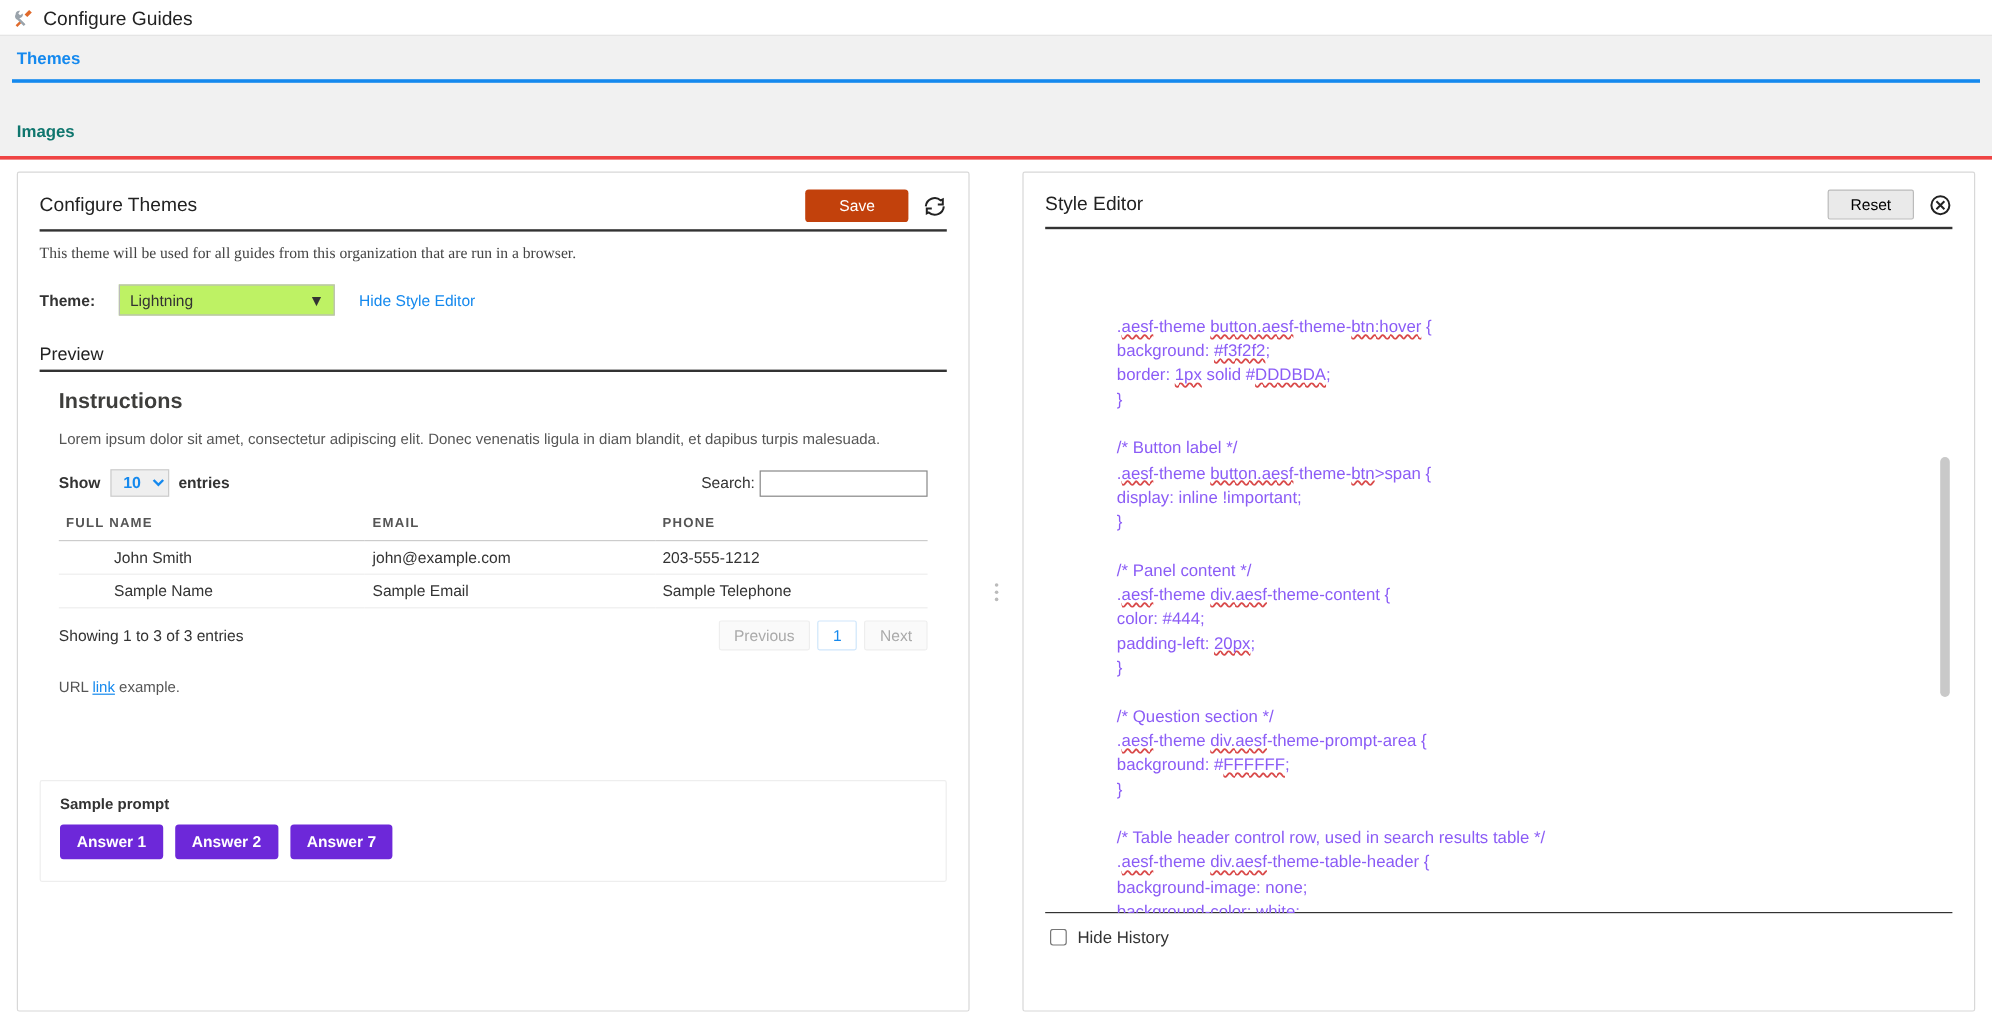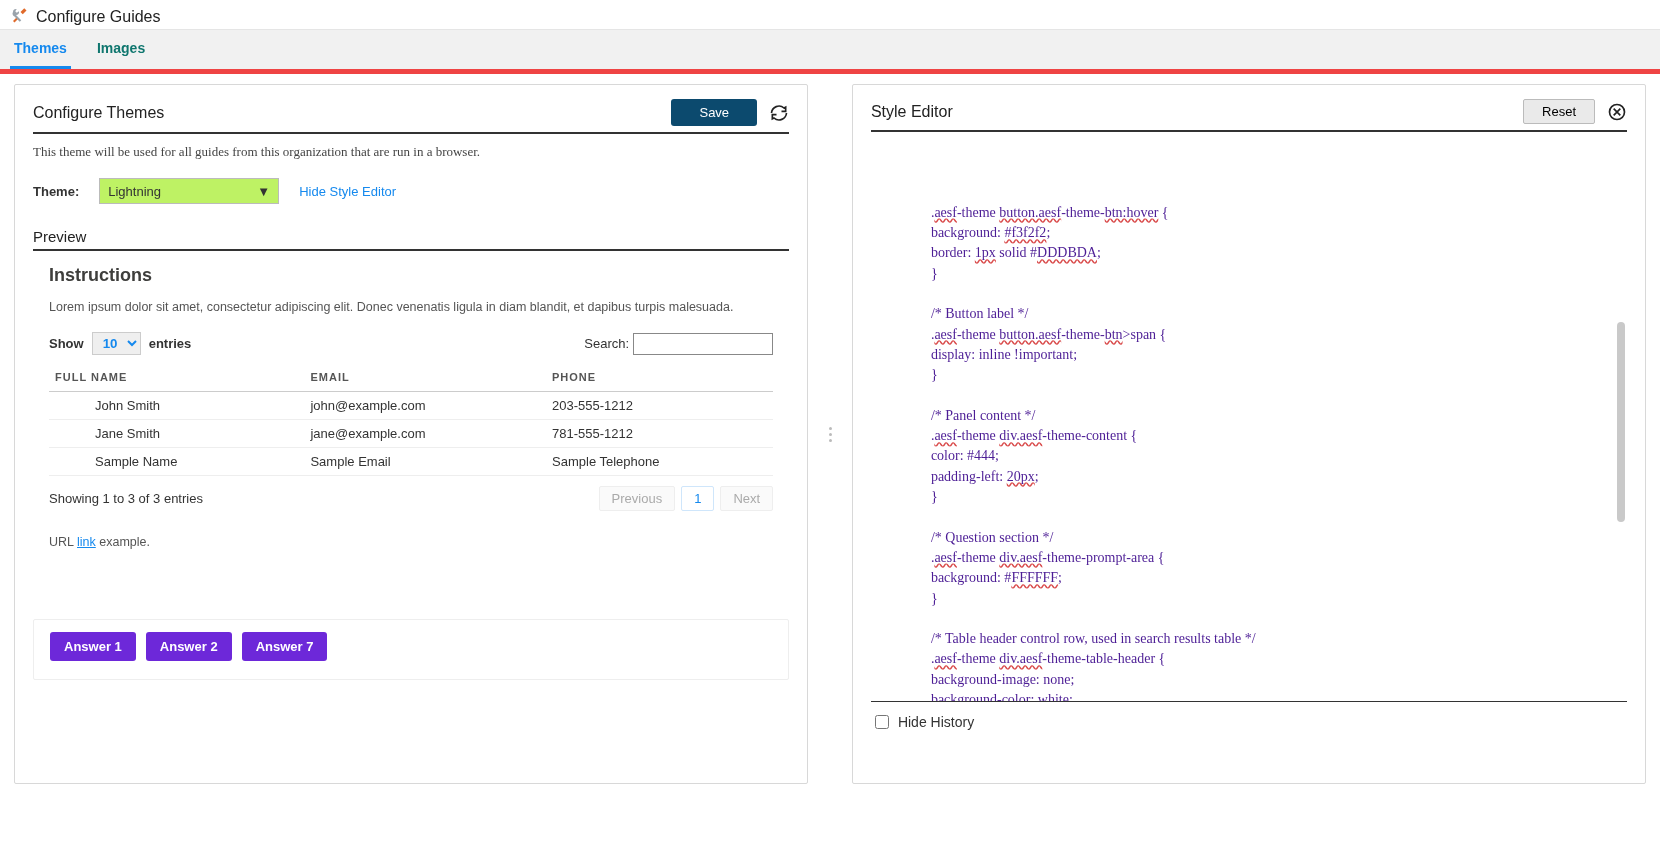--- a/index.html
+++ b/index.html
@@ -14,24 +14,25 @@
     display: flex;
     align-items: center;
     padding: 6px 10px 2px 10px;
     gap: 8px;
   }
   .topbar svg { flex: 0 0 auto; }
   .topbar-title { font-size: 16px; color: #222; }
   .tabstrip {
     background: #f1f1f1;
     border-top: 1px solid #e5e5e5;
-    border-bottom: 5px solid #ef4444;
+    border-bottom: 3px solid #ef4444;
     padding: 0 10px;
     display: flex;
     gap: 22px;
+    flex-direction: column;
   }
   .tab {
     padding: 10px 4px 10px 4px;
     font-size: 14px;
     color: #0f766e;
     cursor: pointer;
     border-bottom: 3px solid transparent;
     font-weight: 600;
   }
   .tab.active { color: #1589ee; border-bottom-color: #1589ee; }
@@ -55,21 +56,21 @@
     display: flex;
     align-items: center;
     justify-content: space-between;
     border-bottom: 2px solid #333;
     padding-bottom: 6px;
     margin-bottom: 10px;
   }
   .panel-header-row .right { display: flex; align-items: center; gap: 12px; }
   .panel-title { font-size: 16px; color: #222; }
   .btn-primary {
-    background: #0c4a6e;
+    background: #c2410c;
     color: #fff;
     border: none;
     padding: 6px 28px;
     border-radius: 3px;
     font-size: 13px;
     cursor: pointer;
     margin-left: 20px;
   }
   .btn-neutral {
     background: #eaeaea;
@@ -144,22 +145,22 @@
     background: #6d28d9; color: #fff; border: none; border-radius: 3px;
     padding: 7px 14px; font-size: 13px; font-weight: 600; cursor: pointer;
   }
   .splitter {
     width: 8px; display: flex; flex-direction: column; justify-content: center;
     align-items: center; gap: 3px; color: #bbb;
   }
   .splitter span { width:3px; height:3px; border-radius:50%; background:#bbb; }
   
   .code-area {
-    font-family: Liberation Serif, serif;
-    font-size: 14px; line-height: 1.45; color: #4c1d95;
+    font-family: Liberation Sans, sans-serif;
+    font-size: 14px; line-height: 1.45; color: #8b5cf6;
     white-space: pre; overflow: auto;
     height: 560px; padding: 0 0 0 60px;
     border-bottom: 1px solid #333;
     position: relative;
   }
   .code-scroll {
     position: absolute; right: 2px; top: 180px; width: 8px; height: 200px;
     background: #c9c9c9; border-radius: 4px;
   }
   .err { text-decoration: underline wavy #d94a4a; text-decoration-skip-ink: none; }
@@ -239,25 +240,20 @@
           <th>PHONE</th>
         </tr>
       </thead>
       <tbody>
         <tr>
           <td class="first">John Smith</td>
           <td>john@example.com</td>
           <td>203-555-1212</td>
         </tr>
         <tr>
-          <td class="first">Jane Smith</td>
-          <td>jane@example.com</td>
-          <td>781-555-1212</td>
-        </tr>
-        <tr>
           <td class="first">Sample Name</td>
           <td>Sample Email</td>
           <td>Sample Telephone</td>
         </tr>
       </tbody>
     </table>
 
     <div class="dt-footer">
       <span>Showing 1 to 3 of 3 entries</span>
       <div class="pager">
@@ -265,20 +261,21 @@
         <span class="pgbtn active">1</span>
         <span class="pgbtn">Next</span>
       </div>
     </div>
 
     <div class="url-ex">
       <span>URL </span><a class="link">link</a><span> example.</span>
     </div>
 
     <div class="prompt-box">
+      <div class="prompt-title">Sample prompt</div>
       <div class="answers">
         <button class="ans-btn">Answer 1</button>
         <button class="ans-btn">Answer 2</button>
         <button class="ans-btn">Answer 7</button>
       </div>
     </div>
   </div>
 
   <div class="splitter">
     <span></span>

